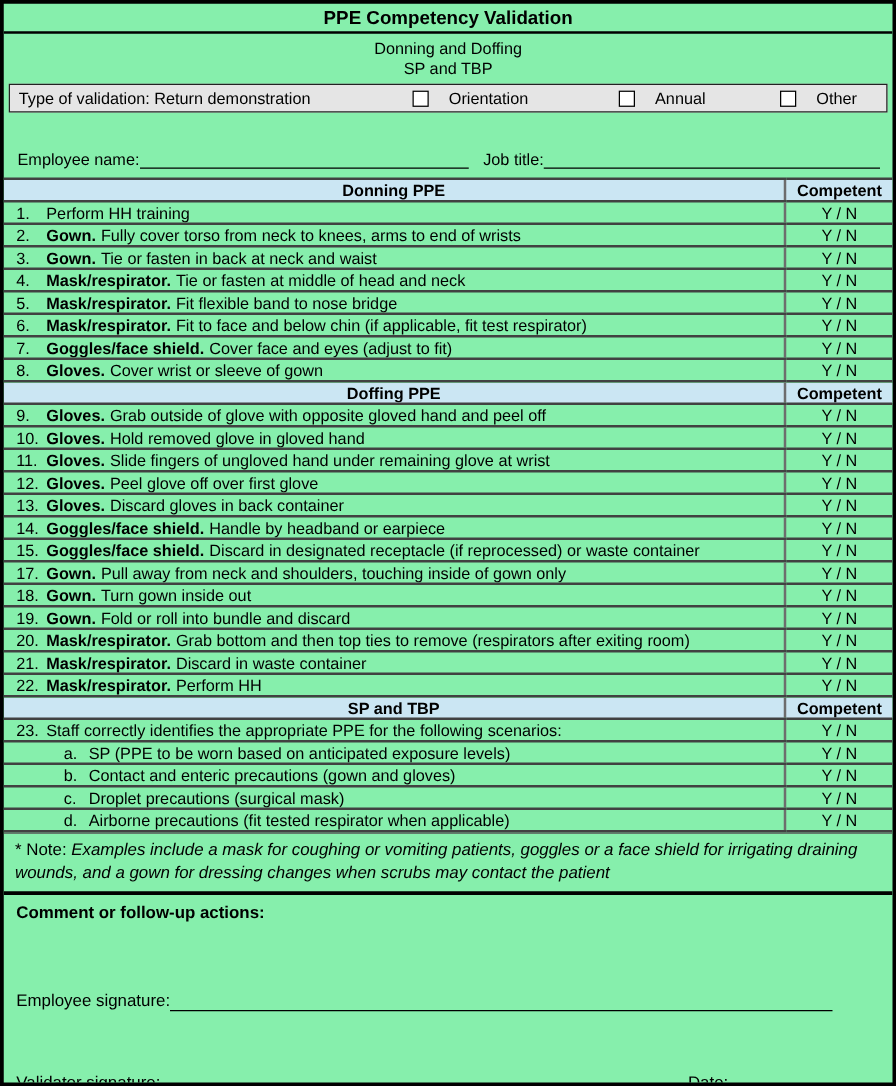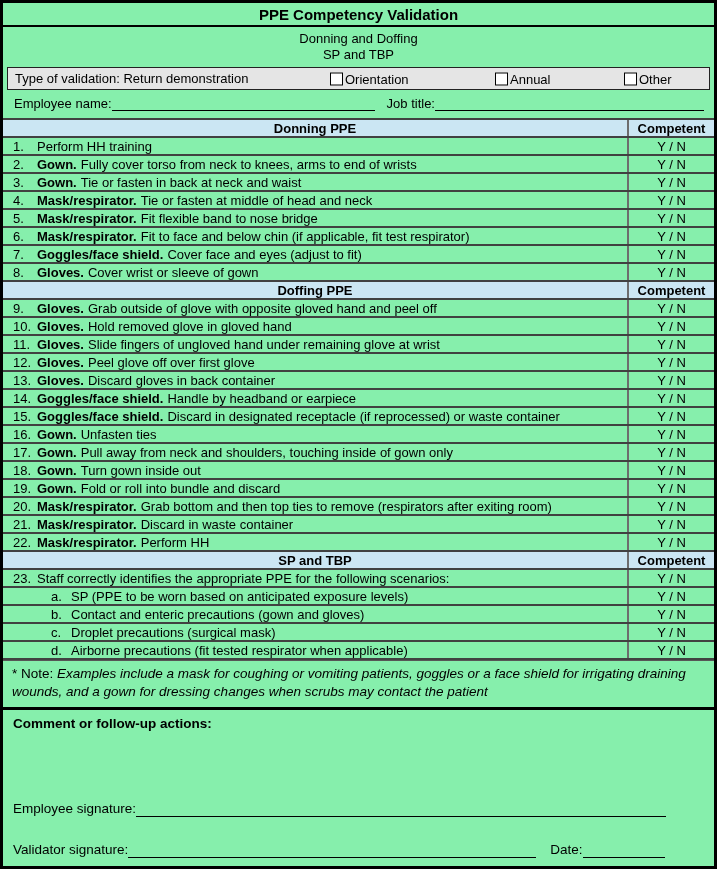--- a/index.html
+++ b/index.html
@@ -35,21 +35,21 @@
     height: 23px;
     background: #e5e5e5;
     border: 1.5px solid #222;
     display: flex; align-items: center;
     font-size: 13px;
     flex: 0 0 auto;
   }
   .validation-bar .bar-label { padding-left: 7px; white-space: nowrap; }
   .chk-group {
     position: absolute; top: 50%; transform: translateY(-50%);
-    display: flex; align-items: center; gap: 2px;
+    display: flex; align-items: center; gap: 16px;
     white-space: nowrap;
   }
   .checkbox {
     width: 13px; height: 13px;
     border: 1.5px solid #000; background: #fff;
     display: inline-block; flex: 0 0 auto;
   }
 
   .name-row {
     display: flex; align-items: flex-end;
@@ -114,21 +114,21 @@
     gap: 16px;
   }
   .comment-label { font-weight: bold; }
   .comment-spacer { flex: 1 1 auto; }
   .sig-row { display: flex; align-items: flex-end; line-height: 16px; }
   .sig-row + .sig-row { margin-top: 9px; }
   .u-emp-sig { flex: 1 1 auto; margin-right: 38px; }
   .u-val-sig { width: 408px; flex: 0 0 auto; }
   .gap-date { width: 14px; flex: 0 0 auto; }
   .u-date { width: 82px; flex: 0 0 auto; margin-right: 38px; }
-  .nowrap { white-space: nowrap; }
+  .nowrap { white-space: nowrap; margin-top: 24px; }
 </style>
 </head>
 <body>
 
 <div class="page">
 
   <div class="title-bar">
     <span>PPE Competency Validation</span>
   </div>
 
@@ -229,24 +229,20 @@
         </tr>
         <tr>
           <td class="item-cell"><span class="num">14.</span><span class="lead">Goggles/face shield.</span><span>Handle by headband or earpiece</span></td>
           <td class="yn-cell">Y / N</td>
         </tr>
         <tr>
           <td class="item-cell"><span class="num">15.</span><span class="lead">Goggles/face shield.</span><span>Discard in designated receptacle (if reprocessed) or waste container</span></td>
           <td class="yn-cell">Y / N</td>
         </tr>
         <tr>
-          <td class="item-cell"><span class="num">16.</span><span class="lead">Gown.</span><span>Unfasten ties</span></td>
-          <td class="yn-cell">Y / N</td>
-        </tr>
-        <tr>
           <td class="item-cell"><span class="num">17.</span><span class="lead">Gown.</span><span>Pull away from neck and shoulders, touching inside of gown only</span></td>
           <td class="yn-cell">Y / N</td>
         </tr>
         <tr>
           <td class="item-cell"><span class="num">18.</span><span class="lead">Gown.</span><span>Turn gown inside out</span></td>
           <td class="yn-cell">Y / N</td>
         </tr>
         <tr>
           <td class="item-cell"><span class="num">19.</span><span class="lead">Gown.</span><span>Fold or roll into bundle and discard</span></td>
           <td class="yn-cell">Y / N</td>

